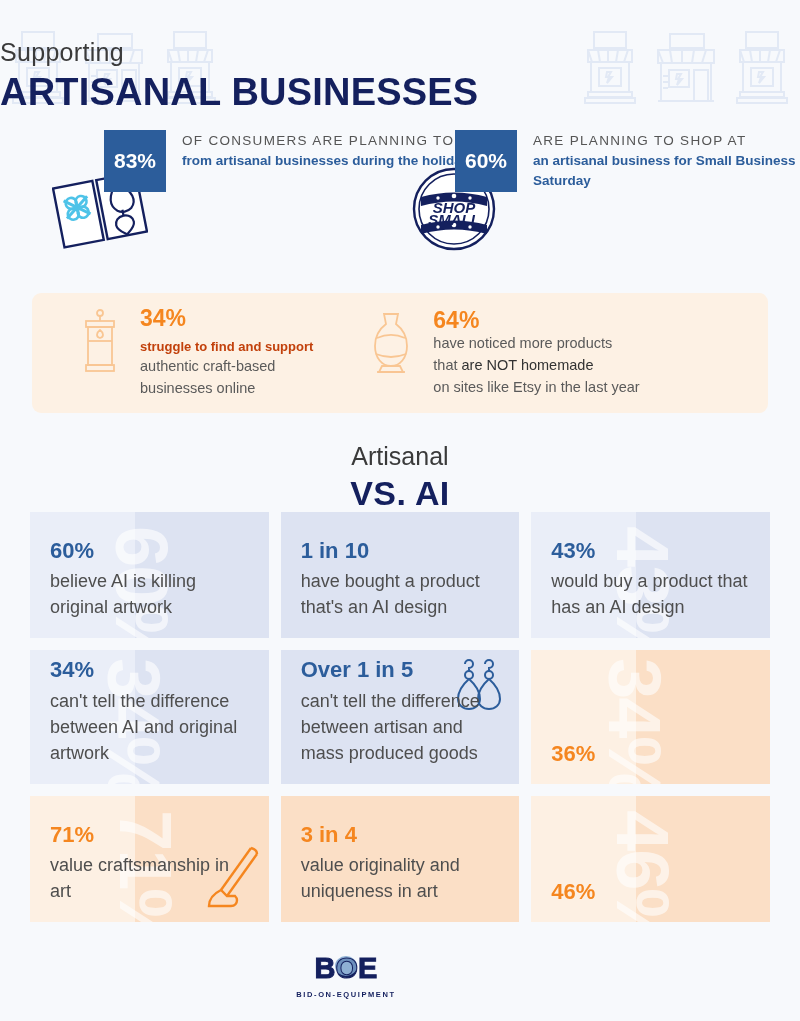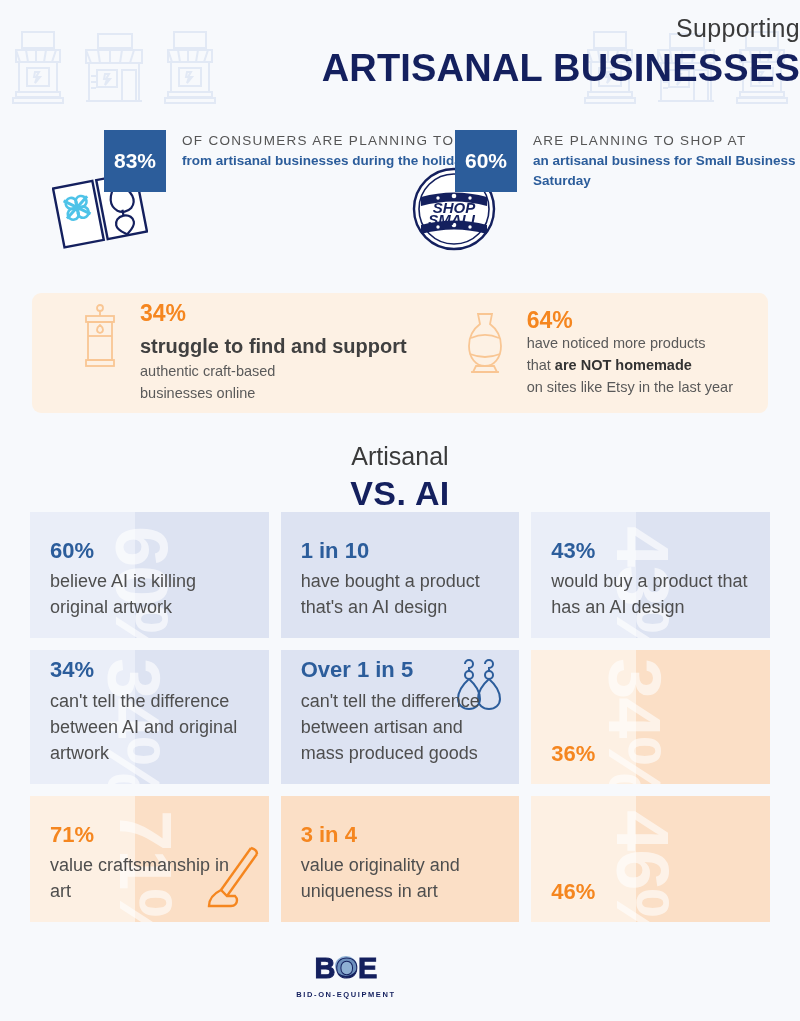--- a/index.html
+++ b/index.html
@@ -13,21 +13,21 @@
   }
 
   
   .header { position:relative; height:122px; }
   .hdr-bg { position:absolute; inset:0; overflow:hidden; }
   .shop-row { position:absolute; top:28px; display:flex; gap:14px; align-items:flex-end; }
   .shop-row.left  { left:8px; }
   .shop-row.right { right:8px; }
   .shop-ic { opacity:1; }
 
-  .hdr-text { position:relative; text-align:right; padding-top:16px; }
+  .hdr-text { position:relative; text-align:left; padding-top:40px; }
   .hdr-sup {
     font-size:25px; font-weight:400; color:#3a3a3a;
     letter-spacing:.3px; line-height:1;
   }
   .hdr-main {
     font-size:38px; font-weight:800; color:#14205e;
     letter-spacing:.2px; line-height:1.15; margin-top:6px;
   }
 
   
@@ -55,23 +55,23 @@
   .band {
     position:absolute; left:32px; top:293px; width:736px; height:120px;
     background:#fdf1e4; border-radius:9px; display:flex; align-items:center;
   }
   .band-item { display:flex; align-items:flex-start; }
   .band-item.a { margin-left:48px; }
   .band-item.b { margin-left:56px; }
   .band-ic { flex:none; margin-top:2px; }
   .band-txt { margin-left:20px; }
   .band-num { font-size:23px; font-weight:800; color:#f5861f; line-height:1.1; }
-  .band-l1 { font-size:20px; font-weight:700; color:#404040; line-height:1.5; margin-top:5px; }
+  .band-l1 { font-size:13px; font-weight:700; color:#c2410c; line-height:1.5; margin-top:5px; }
   .band-l { font-size:14.5px; font-weight:400; color:#5a5a5a; line-height:1.5; }
-  .band-l b { font-weight:700; color:#333; }
+  .band-l b { font-weight:400; color:#333; }
 
   
   .vs-wrap { position:absolute; top:442px; left:0; width:800px; text-align:center; }
   .vs-sup { font-size:25px; font-weight:400; color:#3a3a3a; line-height:1.15; }
   .vs-main { font-size:34px; font-weight:800; color:#14205e; letter-spacing:.4px; margin-top:3px; }
 
   
   .grid {
     position:absolute; left:30px; top:512px; width:740px;
     display:grid; grid-template-columns:repeat(3,1fr);

